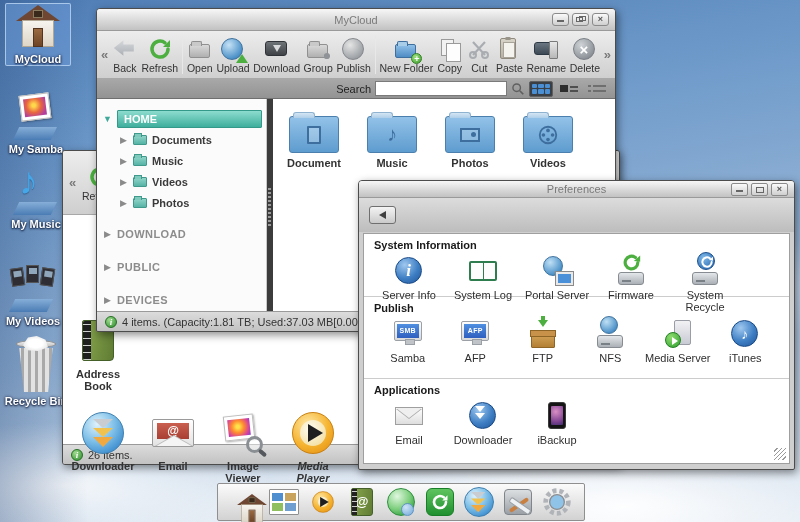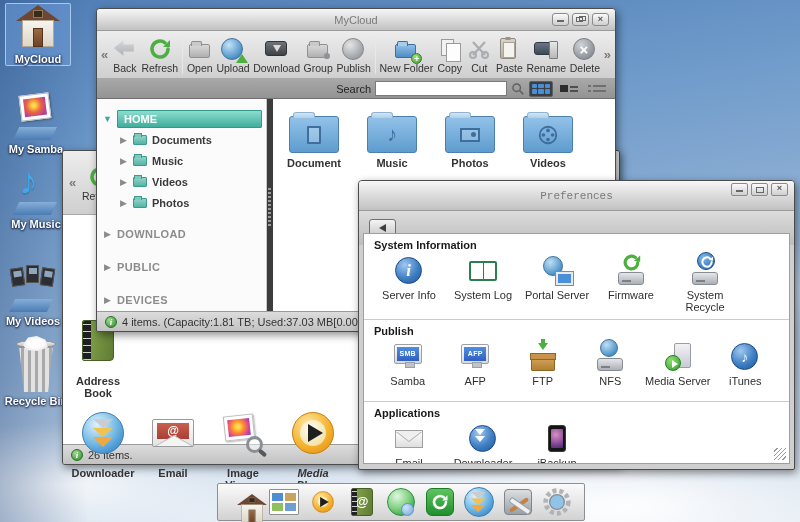--- a/index.html
+++ b/index.html
@@ -175,21 +175,21 @@
      background:radial-gradient(circle at 35% 30%, #9fdc8f, #2e8b2e); border:1px solid #237023;
      color:#fff; font-family:"Liberation Serif", serif; font-style:italic; font-weight:bold;
      font-size:9px; line-height:11px; text-align:center; }
 
   
   #appswin { left:62px; top:150px; width:558px; height:315px; z-index:10; display:flex; flex-direction:column; border-radius:3px; }
   #appswin .atoolbar { height:64px; background:linear-gradient(#ededed,#cfcfcf); border-bottom:1px solid #a8a8a8;
      display:flex; align-items:center; padding:0 4px; gap:4px; border-radius:2px 2px 0 0; }
   #appswin .acontent { flex:1; background:#fff; position:relative; }
   .aitem { position:absolute; width:64px; text-align:center; }
-  .aitem .alabel { margin-top:12px; font-weight:bold; color:#333; line-height:12px; }
+  .aitem .alabel { margin-top:5px; font-weight:bold; color:#333; line-height:12px; }
   .bigico { width:44px; height:44px; margin:0 auto; position:relative; }
 
   .dl-globe { position:absolute; inset:1px; border-radius:50%;
      background:radial-gradient(circle at 35% 28%, #dff2fc, #7fc0e8 45%, #3f8fd0 80%, #2f6fa9); border:1px solid #3f7faf; }
   .dl-arrows { position:absolute; left:12px; top:8px; width:20px; height:28px; }
   .dl-arrows i { position:absolute; left:0; width:0; height:0; border-left:10px solid transparent; border-right:10px solid transparent; }
   .dl-arrows .a1 { top:0; border-top:9px solid #c9ccd0; }
   .dl-arrows .a2 { top:9px; border-top:9px solid #f2c24f; }
   .dl-arrows .a3 { top:18px; border-top:10px solid #f0a83f; }
 
@@ -217,21 +217,21 @@
   .mp-play { position:absolute; left:17px; top:13px; width:0; height:0;
      border-top:9px solid transparent; border-bottom:9px solid transparent; border-left:15px solid #1f1f1f; }
 
   .abook { position:absolute; left:6px; top:1px; width:32px; height:41px; border-radius:2px 4px 4px 2px;
      background:linear-gradient(100deg, #8aa84f, #5f7c33); border:1px solid #46602a; }
   .abook .spine { position:absolute; left:0; top:0; bottom:0; width:8px; background:#1f1f1f; border-radius:2px 0 0 2px;
      background-image:repeating-linear-gradient(#1f1f1f 0 3px, #cfcfcf 3px 4px, #1f1f1f 4px 7px); }
 
   
   #prefs { left:358px; top:180px; width:437px; height:290px; z-index:30; background:#cfcfcf; }
-  #prefs .titlebar { height:30px;font-family:Liberation Mono, monospace; }
+  #prefs .titlebar { height:17px; }
   #prefs .titlebar .wtitle { font-size:11px; }
   #prefs .winbtns { top:2px; }
   .prefband { height:34px; background:linear-gradient(#dcdcdc,#bdbdbd); display:flex; align-items:center; padding:0 10px; }
   .backbtn { width:27px; height:18px; background:linear-gradient(#f4f4f4,#cacaca); border:1px solid #6f6f6f;
      border-radius:3px; display:flex; align-items:center; justify-content:center; }
   .backbtn i { width:0; height:0; border-top:4px solid transparent; border-bottom:4px solid transparent;
      border-right:7px solid #3f3f3f; }
   .prefcontent { position:absolute; left:4px; right:4px; top:52px; bottom:5px; background:#fff; border:1px solid #9f9f9f;
      overflow:hidden; }
   .psection { padding:5px 10px 4px; border-bottom:1px solid #ccc; }
@@ -686,21 +686,21 @@
       <span class="wbtn sq"><span class="xx">×</span></span>
     </span>
   </div>
   <div class="prefband">
     <span class="backbtn">
         <i></i>
       </span>
   </div>
   <div class="prefcontent">
 
-    <div class="psection" style="height:86px;">
+    <div class="psection" style="height:63px;">
       <div class="ptitle">System Information</div>
       <div class="prow" style="gap:4px;">
         <div class="pitem">
           <div class="pico">
             <span class="blue-orb"><span class="iserif">i</span></span>
           </div>
           <div class="plabel">Server Info</div>
         </div>
         <div class="pitem">
           <div class="pico">

